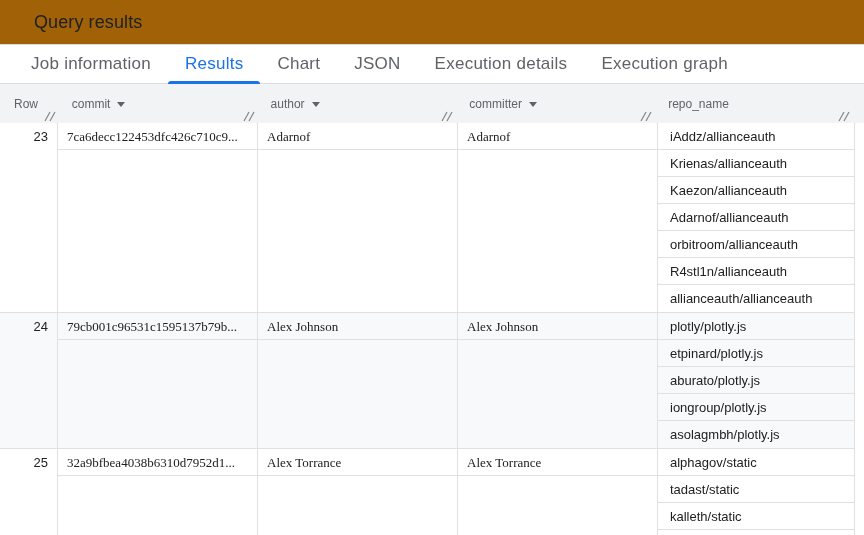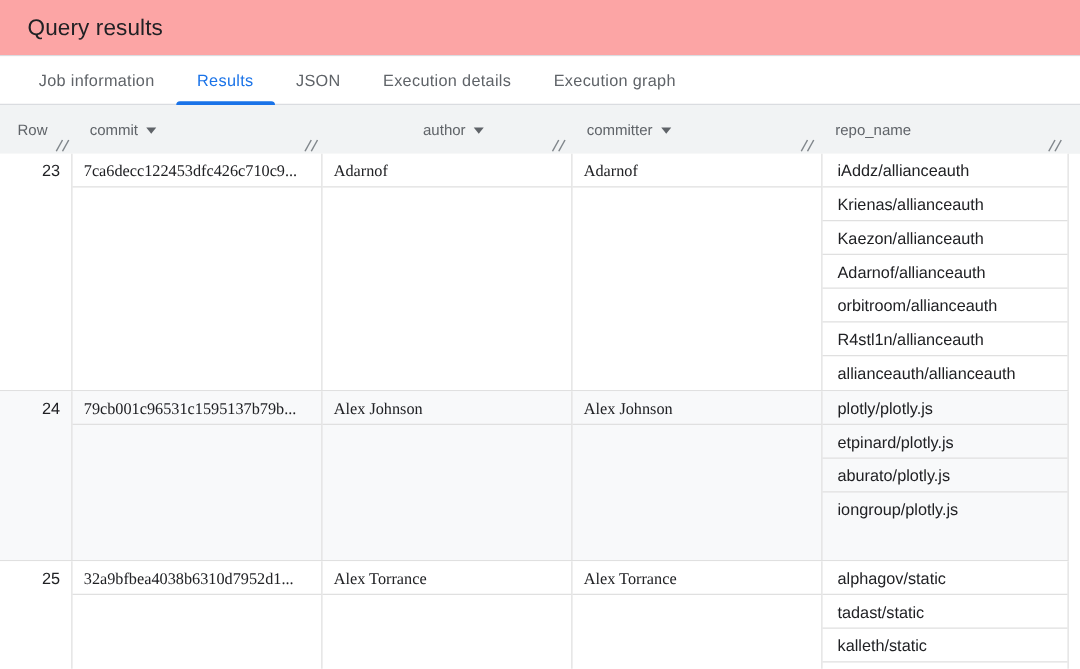--- a/index.html
+++ b/index.html
@@ -15,42 +15,42 @@
     --header-bg: #f1f3f4;
     --border: #e0e0e0;
     --stripe: #f8f9fa;
     --text: #202124;
   }
 
   
   .titlebar {
     height: 45px;
     display: flex; align-items: center;
-    padding-left: 22px;
+    padding-left: 34px;
     border-bottom: 1px solid #dadce0;
-    background: #fca5a5;
+    background: #a16207;
   }
   .titlebar h1 {
     font-size: 18px; font-weight: 400; color: var(--text);
     letter-spacing: 0.1px;
   }
 
   
   .tabbar {
     height: 39px;
     display: flex; align-items: stretch;
     padding-left: 14px;
     border-bottom: 1px solid #dadce0;
     background: #fff;
   }
   .tab {
     position: relative;
     display: flex; align-items: center;
     padding: 0 17px;
-    font-size: 13px; font-weight: 500; letter-spacing: 0.25px;
+    font-size: 17px; font-weight: 500; letter-spacing: 0.25px;
     color: var(--tab-inactive);
     cursor: pointer;
     white-space: nowrap;
   }
   .tab.active { color: var(--accent); }
   .tab.active::after {
     content: "";
     position: absolute; left: 0; right: 0; bottom: -1px;
     height: 3px; background: var(--accent);
     border-radius: 3px 3px 0 0;
@@ -80,21 +80,21 @@
   }
   .resize-handle {
     position: absolute; right: 2px; bottom: 1px;
     width: 12px; height: 11px;
     cursor: col-resize;
   }
 
   
   .col-0 { width: 58px; }
   .col-1 { width: 200px; }
-  .col-2 { width: 200px; justify-content: center; }
+  .col-2 { width: 200px; }
   .col-3 { width: 200px; }
   .col-4 { width: 197px; }
   .col-fill { flex: 1; }
 
   
   .tbody { width: 855px; font-size: 13px; color: var(--text); }
   .record {
     display: flex;
     border-bottom: 1px solid var(--border);
     background: #fff;
@@ -118,20 +118,21 @@
 </head>
 <body>
 
 <div class="titlebar">
   <h1>Query results</h1>
 </div>
 
 <div class="tabbar">
   <div class="tab">Job information</div>
   <div class="tab active">Results</div>
+  <div class="tab">Chart</div>
   <div class="tab">JSON</div>
   <div class="tab">Execution details</div>
   <div class="tab">Execution graph</div>
 </div>
 
 <div class="thead">
   <div class="th col-0">
     <span>Row</span>
     <svg class="resize-handle" viewBox="0 0 12 11">
       <line x1="1" y1="10" x2="6" y2="1" stroke="#80868b" stroke-width="1.2"></line>
@@ -214,20 +215,21 @@
       </div>
       <div class="cell cell-scalar col-3">
         <div class="subrow valued">Alex Johnson</div>
         <div class="" style="height: 108px;"></div>
       </div>
       <div class="cell cell-repo col-4">
         <div class="subrow">plotly/plotly.js</div>
         <div class="subrow">etpinard/plotly.js</div>
         <div class="subrow">aburato/plotly.js</div>
         <div class="subrow">iongroup/plotly.js</div>
+        <div class="subrow">asolagmbh/plotly.js</div>
       </div>
     </div>
     <div class="record">
       <div class="cell cell-rownum col-0">
         <div class="subrow">25</div>
       </div>
       <div class="cell cell-scalar col-1">
         <div class="subrow valued">32a9bfbea4038b6310d7952d1...</div>
         <div class="" style="height: 81px;"></div>
       </div>

